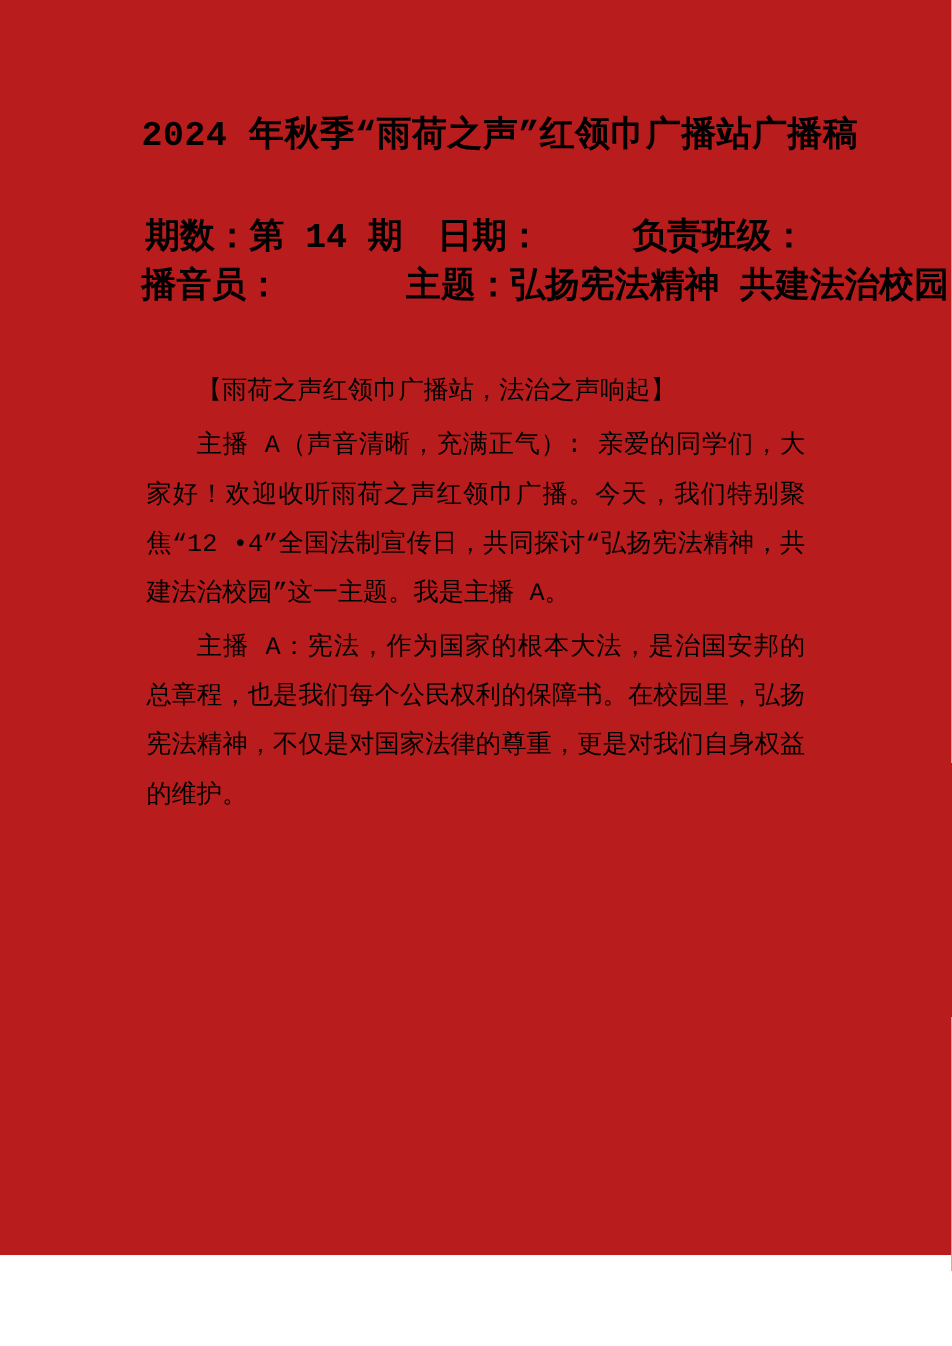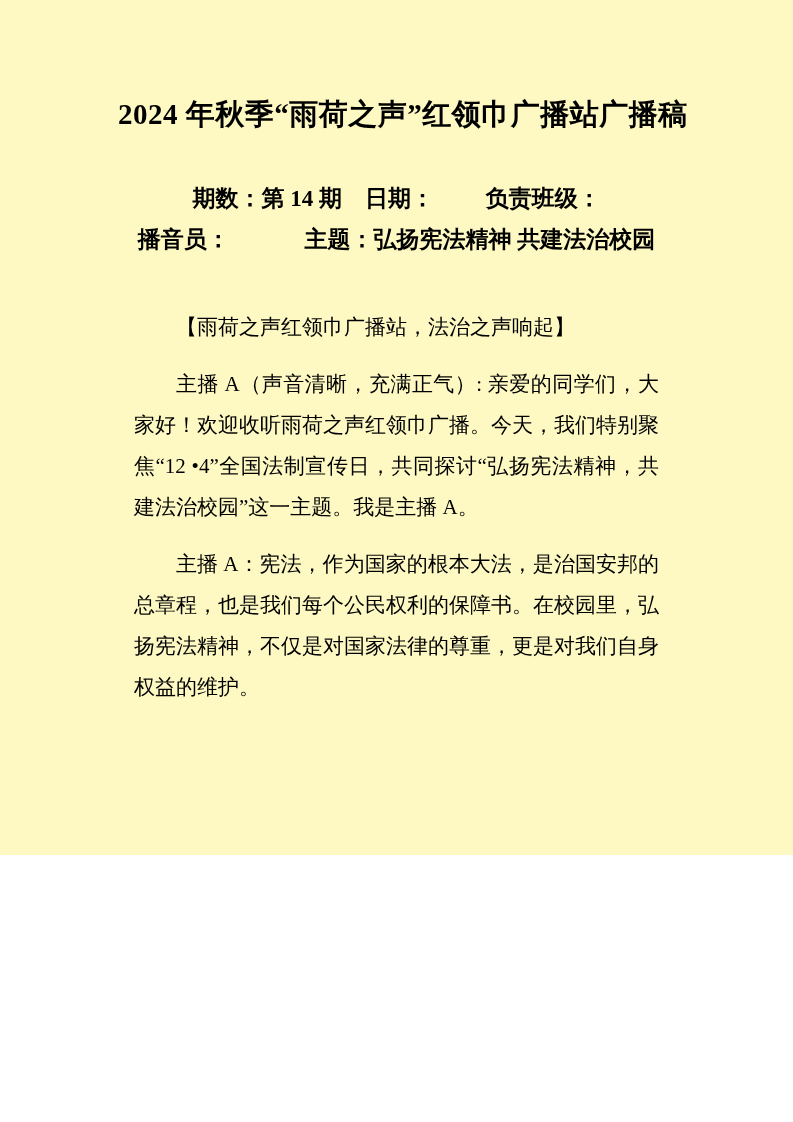--- a/index.html
+++ b/index.html
@@ -3,57 +3,57 @@
 <meta charset="utf-8">
 <style>
   html, body {
     margin: 0;
     padding: 0;
     background: #ffffff;
   }
   .page {
     position: relative;
     width: 793px;
-    height: 855px;
+    height: 1046px;
     margin: 0 auto;
-    background: #fef9c3;
+    background: #b91c1c;
     box-sizing: border-box;
     padding: 94px 118px 0 118px;
     color: #000000;
-    font-family: Liberation Serif, serif;
+    font-family: Liberation Mono, monospace;
     overflow: hidden;
   }
   .doc-title {
     margin: 0;
     font-size: 29px;
     font-weight: bold;
     line-height: 40px;
     text-align: center;
     letter-spacing: 0.5px;
     white-space: nowrap;
   }
   .info-lines {
     margin-top: 44px;
     font-weight: bold;
   }
   .info-line {
-    font-size: 23px;
+    font-size: 29px;
     line-height: 41px;
     text-align: center;
     white-space: pre;
   }
   .doc-body {
     margin-top: 47px;
     font-size: 21px;
     line-height: 41px;
     text-align: justify;
     text-justify: inter-ideograph;
   }
   .doc-body p {
-    margin: 16px;
+    margin: 4px;
     padding: 0;
     text-indent: 2em;
   }
 </style>
 </head>
 <body>
 
 <div class="page">
 
   <h1 class="doc-title">2024 年秋季“雨荷之声”红领巾广播站广播稿</h1>

